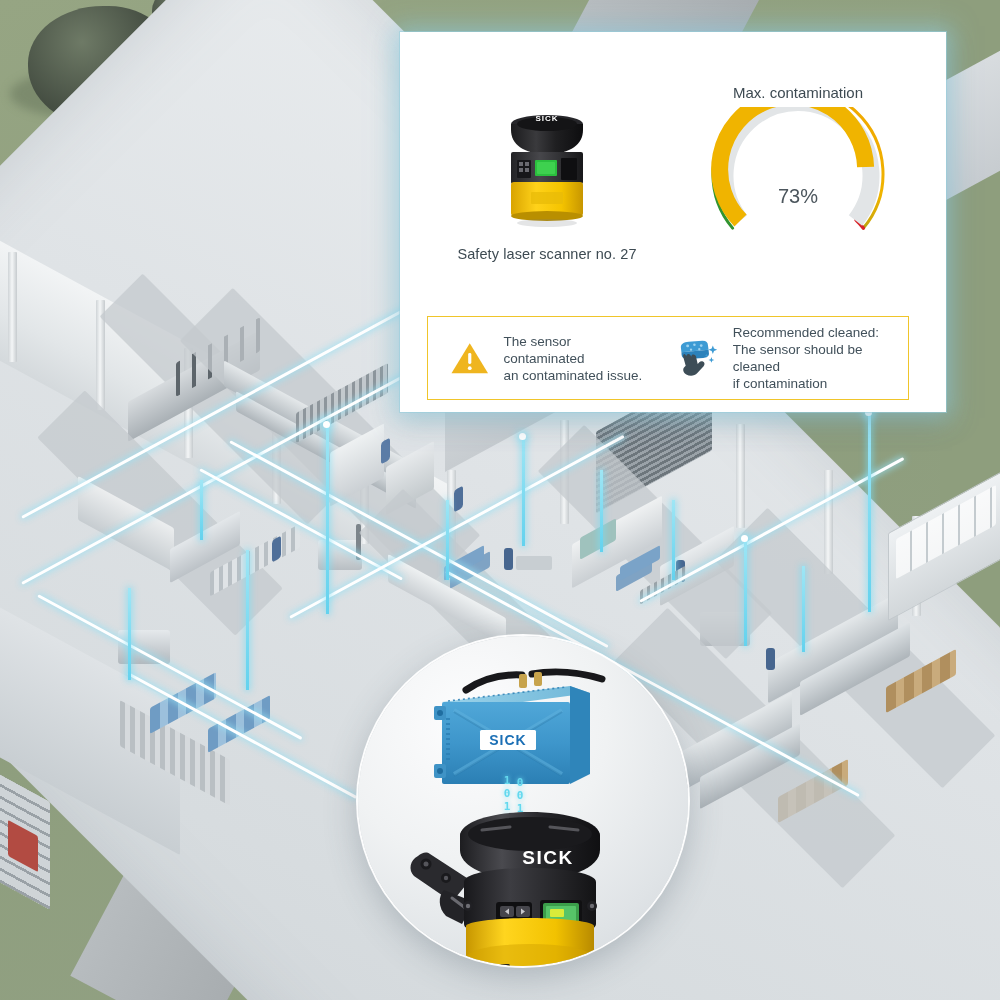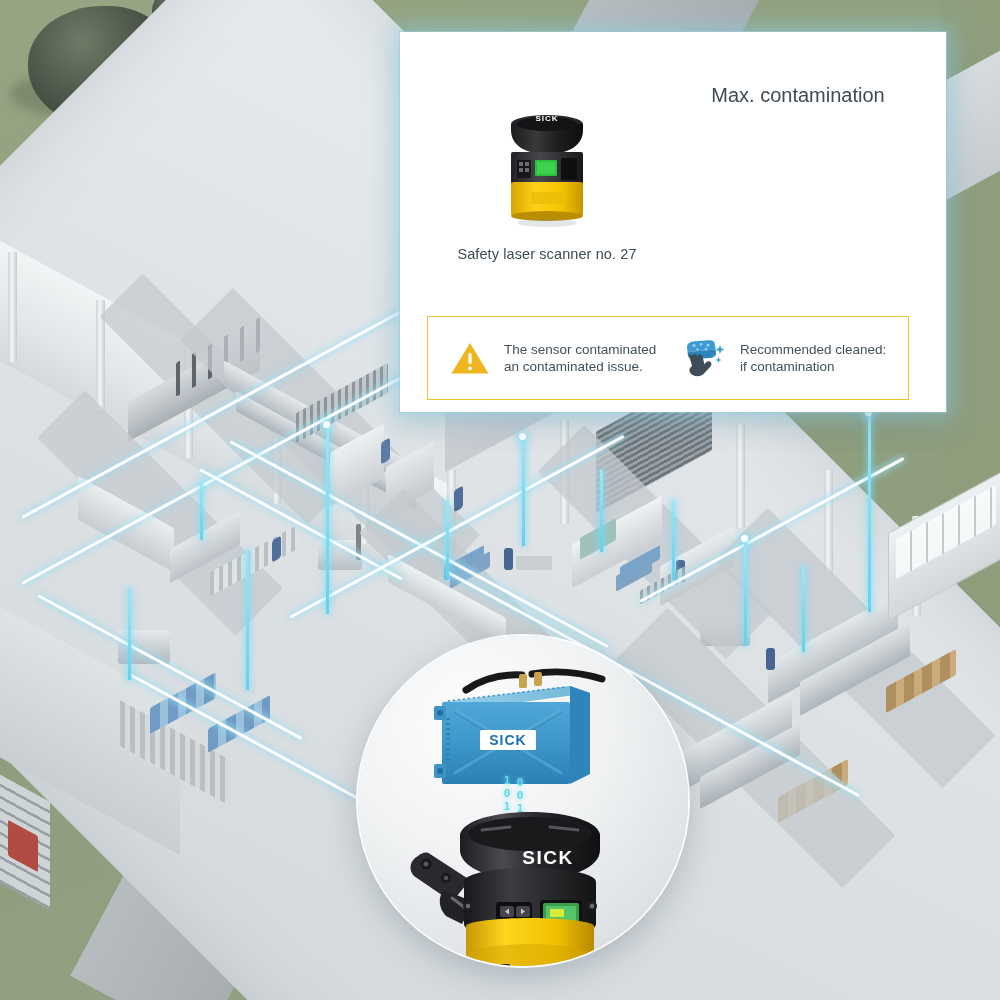--- a/index.html
+++ b/index.html
@@ -74,21 +74,21 @@
     box-shadow:0 0 0 1px rgba(150,205,220,.55), 0 0 22px 6px rgba(150,215,235,.55),
                0 10px 28px rgba(60,80,95,.22);
     z-index:40;
   }
   .panel-body{position:absolute;inset:0;}
 
   .scanner-col{position:absolute;left:22px;top:78px;width:250px;text-align:center;}
   .scanner-cap{margin-top:14px;font-size:14.5px;color:#3d4a52;letter-spacing:.1px;white-space:nowrap;text-align:center;}
 
   .gauge-col{position:absolute;left:272px;top:52px;width:252px;text-align:center;}
-  .gauge-title{font-size:20px;color:#3d4a52;margin-bottom:6px;}
+  .gauge-title{font-size:15px;color:#3d4a52;margin-bottom:6px;}
   .gauge-wrap{position:relative;width:200px;height:150px;margin:0 auto;}
   .gauge-val{position:absolute;left:0;right:0;top:78px;font-size:20px;color:#4c565d;}
 
   .alert-box{
     position:absolute;left:27px;top:284px;width:calc(100% - 66px);height:82px;
     border:1.6px solid #f0c52a;background:#fff;display:flex;align-items:center;
   }
   .alert-item{display:flex;align-items:center;gap:14px;}
   .alert-item.a{margin-left:22px;width:210px;}
   .alert-item.b{margin-left:22px;}
@@ -286,20 +286,43 @@
           <rect x="18" y="72" width="72" height="34" rx="3" fill="url(#ylw)"></rect>
           <rect x="38" y="82" width="32" height="12" rx="1" fill="#e8bb08" opacity=".75"></rect>
           <ellipse cx="54" cy="106" rx="36" ry="5" fill="#b98f00"></ellipse>
           <ellipse cx="54" cy="113" rx="30" ry="4" fill="rgba(120,125,130,.2)"></ellipse>
         </svg>
         <div class="scanner-cap">Safety laser scanner no. 27</div>
       </div>
 
       <div class="gauge-col">
         <div class="gauge-title">Max. contamination</div>
+        <div class="gauge-wrap">
+          <svg width="200" height="150" viewBox="0 0 200 150">
+            <defs>
+              <linearGradient id="scaleGrad" x1="0" y1="1" x2="1" y2="0">
+                <stop offset="0" stop-color="#2e9130"></stop>
+                <stop offset="0.30" stop-color="#3a9a2c"></stop>
+                <stop offset="0.48" stop-color="#cfa80a"></stop>
+                <stop offset="0.62" stop-color="#f0b400"></stop>
+                <stop offset="0.88" stop-color="#f0a800"></stop>
+                <stop offset="1" stop-color="#e07400"></stop>
+              </linearGradient>
+            </defs>
+
+            <path d="M 34.6 121.1 A 85 85 0 1 1 165.4 121.1" fill="none" stroke="url(#scaleGrad)" stroke-width="3" stroke-linecap="round"></path>
+
+            <path d="M 158 113 A 85 85 0 0 1 165.4 121.1" fill="none" stroke="#d8232a" stroke-width="3.4" stroke-linecap="round"></path>
+
+            <path d="M 42.5 113.5 A 73 73 0 1 1 157.5 113.5" fill="none" stroke="#e2e5e7" stroke-width="17" stroke-linecap="butt"></path>
+
+            <path d="M 42.5 113.5 A 73 73 0 1 1 167.6 60.1" fill="none" stroke="#f0b400" stroke-width="17" stroke-linecap="butt"></path>
+          </svg>
+          <div class="gauge-val">73%</div>
+        </div>
       </div>
 
       <div class="alert-box">
 
         <div class="alert-item a">
           <svg width="40" height="36" viewBox="0 0 40 36">
             <path d="M20 3 L38.5 33.5 L1.5 33.5 Z" fill="#efb51f"></path>
             <rect x="18.4" y="13" width="3.2" height="11" rx="1.4" fill="#ffffff"></rect>
             <circle cx="20" cy="28.3" r="1.9" fill="#ffffff"></circle>
           </svg>
@@ -325,20 +348,21 @@
                      C26.4 24 25 24.4 24 25.5 L22.4 27.2 L20.6 19.4 C20.2 17.8 18.6 17 17.4 17.4
                      C16.4 17.7 15.8 18.6 15.9 19.7 L14.7 17.9 C14 16.9 12.6 16.6 11.6 17.3
                      C11 17.7 10.7 18.3 10.7 19 Z" fill="#3d4d57"></path>
 
             <path d="M38 8 L39.2 11.3 L42.5 12.5 L39.2 13.7 L38 17 L36.8 13.7 L33.5 12.5 L36.8 11.3 Z" fill="#3d9bd4"></path>
             <path d="M36.5 20 L37.3 22.2 L39.5 23 L37.3 23.8 L36.5 26 L35.7 23.8 L33.5 23 L35.7 22.2 Z" fill="#3d9bd4"></path>
             <path d="M31.5 16.5 L32 18 L33.5 18.5 L32 19 L31.5 20.5 L31 19 L29.5 18.5 L31 18 Z" fill="#3d9bd4"></path>
           </svg>
           <div class="alert-txt">
             <div>Recommended cleaned:</div>
+            <div>The sensor should be cleaned</div>
             <div>if contamination</div>
           </div>
         </div>
 
       </div>
     </div>
   </div>
 
   <div id="inset">
 

